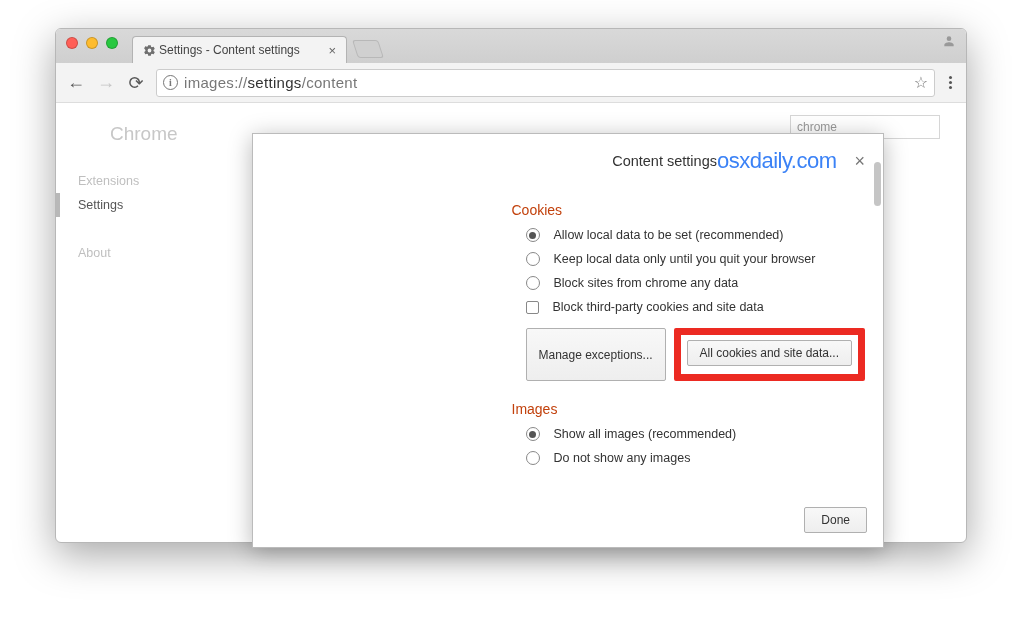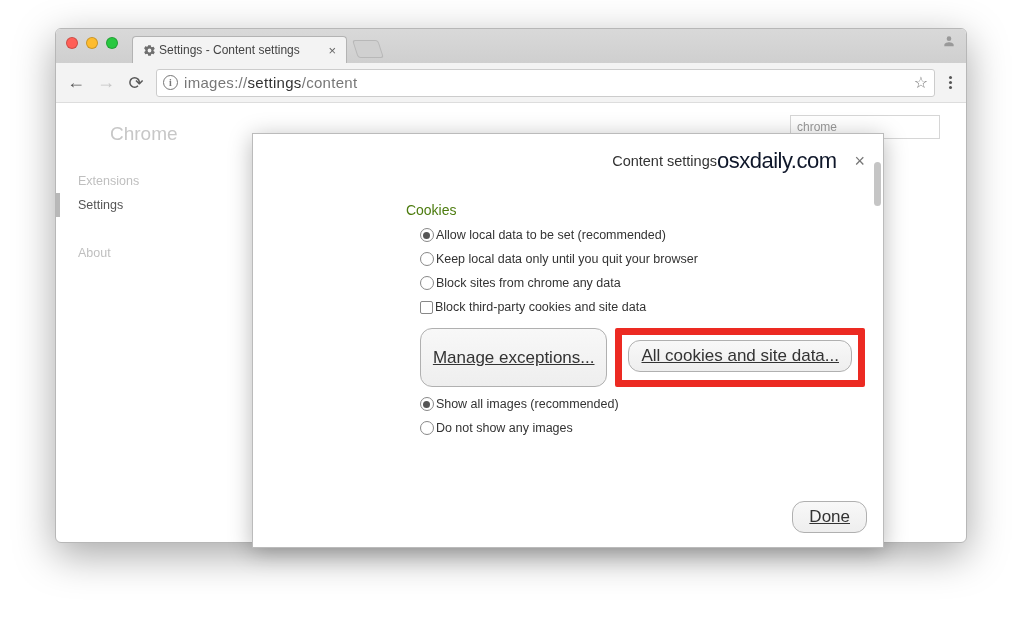--- a/index.html
+++ b/index.html
@@ -168,70 +168,69 @@
     padding: 14px 18px 10px 18px;
     display:flex; align-items:center;
     font-size: 14.5px;
     color:#333;
   }
   .dialog-header .watermark {
     margin-left:auto;
     font-family: "Helvetica Neue", Arial, sans-serif;
     font-weight: 500;
     font-size: 22px;
-    color:#0f172a;
+    color:#3b82f6;
     letter-spacing:-0.5px;
   }
   .dialog-header .close-x {
     margin-left: 18px;
     font-size: 18px;
     color:#777;
     cursor:pointer;
   }
   .dialog-body {
     flex:1;
     overflow-y:auto;
     padding: 6px 18px 4px 18px;
     position:relative;
   }
   .dialog-body::-webkit-scrollbar { width: 10px; }
   .section-title {
     font-size: 14px;
-    color:#4d7c0f;
+    color:#c2410c;
     margin: 12px 0 10px 0;
   }
   .radio-row, .check-row {
-    display:flex; align-items:center; gap:2px;
+    display:flex; align-items:center; gap:14px;
     font-size: 12.5px;
     color:#333;
     margin: 10px 0 10px 14px;
   }
   .radio {
     width:14px; height:14px; border:1.5px solid #888; border-radius:50%;
     display:flex; align-items:center; justify-content:center;
   }
   .radio.checked::after {
     content:""; width:7px; height:7px; background:#555; border-radius:50%;
   }
   .checkbox {
     width:13px; height:13px; border:1.5px solid #888; border-radius:2px;
   }
   .button-row {
     display:flex; gap:8px;
     margin: 14px 0 6px 14px;
   }
   .btn {
-    font-size: 17px;
+    font-size: 12px;
     padding: 5px 12px;
     background: linear-gradient(#f8f8f8,#eee);
     border:1px solid #b0b0b0;
-    border-radius:12px;
+    border-radius:2px;
     color:#333;
     cursor:pointer;
-    text-decoration:underline;
   }
   .highlight-box {
     border: 7px solid #ec2a22;
     padding: 5px 6px 8px 6px;
     display:inline-block;
     border-radius:2px;
   }
   .dialog-footer {
     border-top: none;
     padding: 10px 16px 14px 16px;
@@ -341,20 +340,21 @@
       <span>Block third-party cookies and site data</span>
     </div>
 
     <div class="button-row">
       <button class="btn">Manage exceptions...</button>
       <span class="highlight-box">
         <button class="btn">All cookies and site data...</button>
       </span>
     </div>
 
+    <div class="section-title" style="margin-top:20px;">Images</div>
 
     <div class="radio-row">
       <span class="radio checked"></span>
       <span>Show all images (recommended)</span>
     </div>
     <div class="radio-row">
       <span class="radio"></span>
       <span>Do not show any images</span>
     </div>
 

